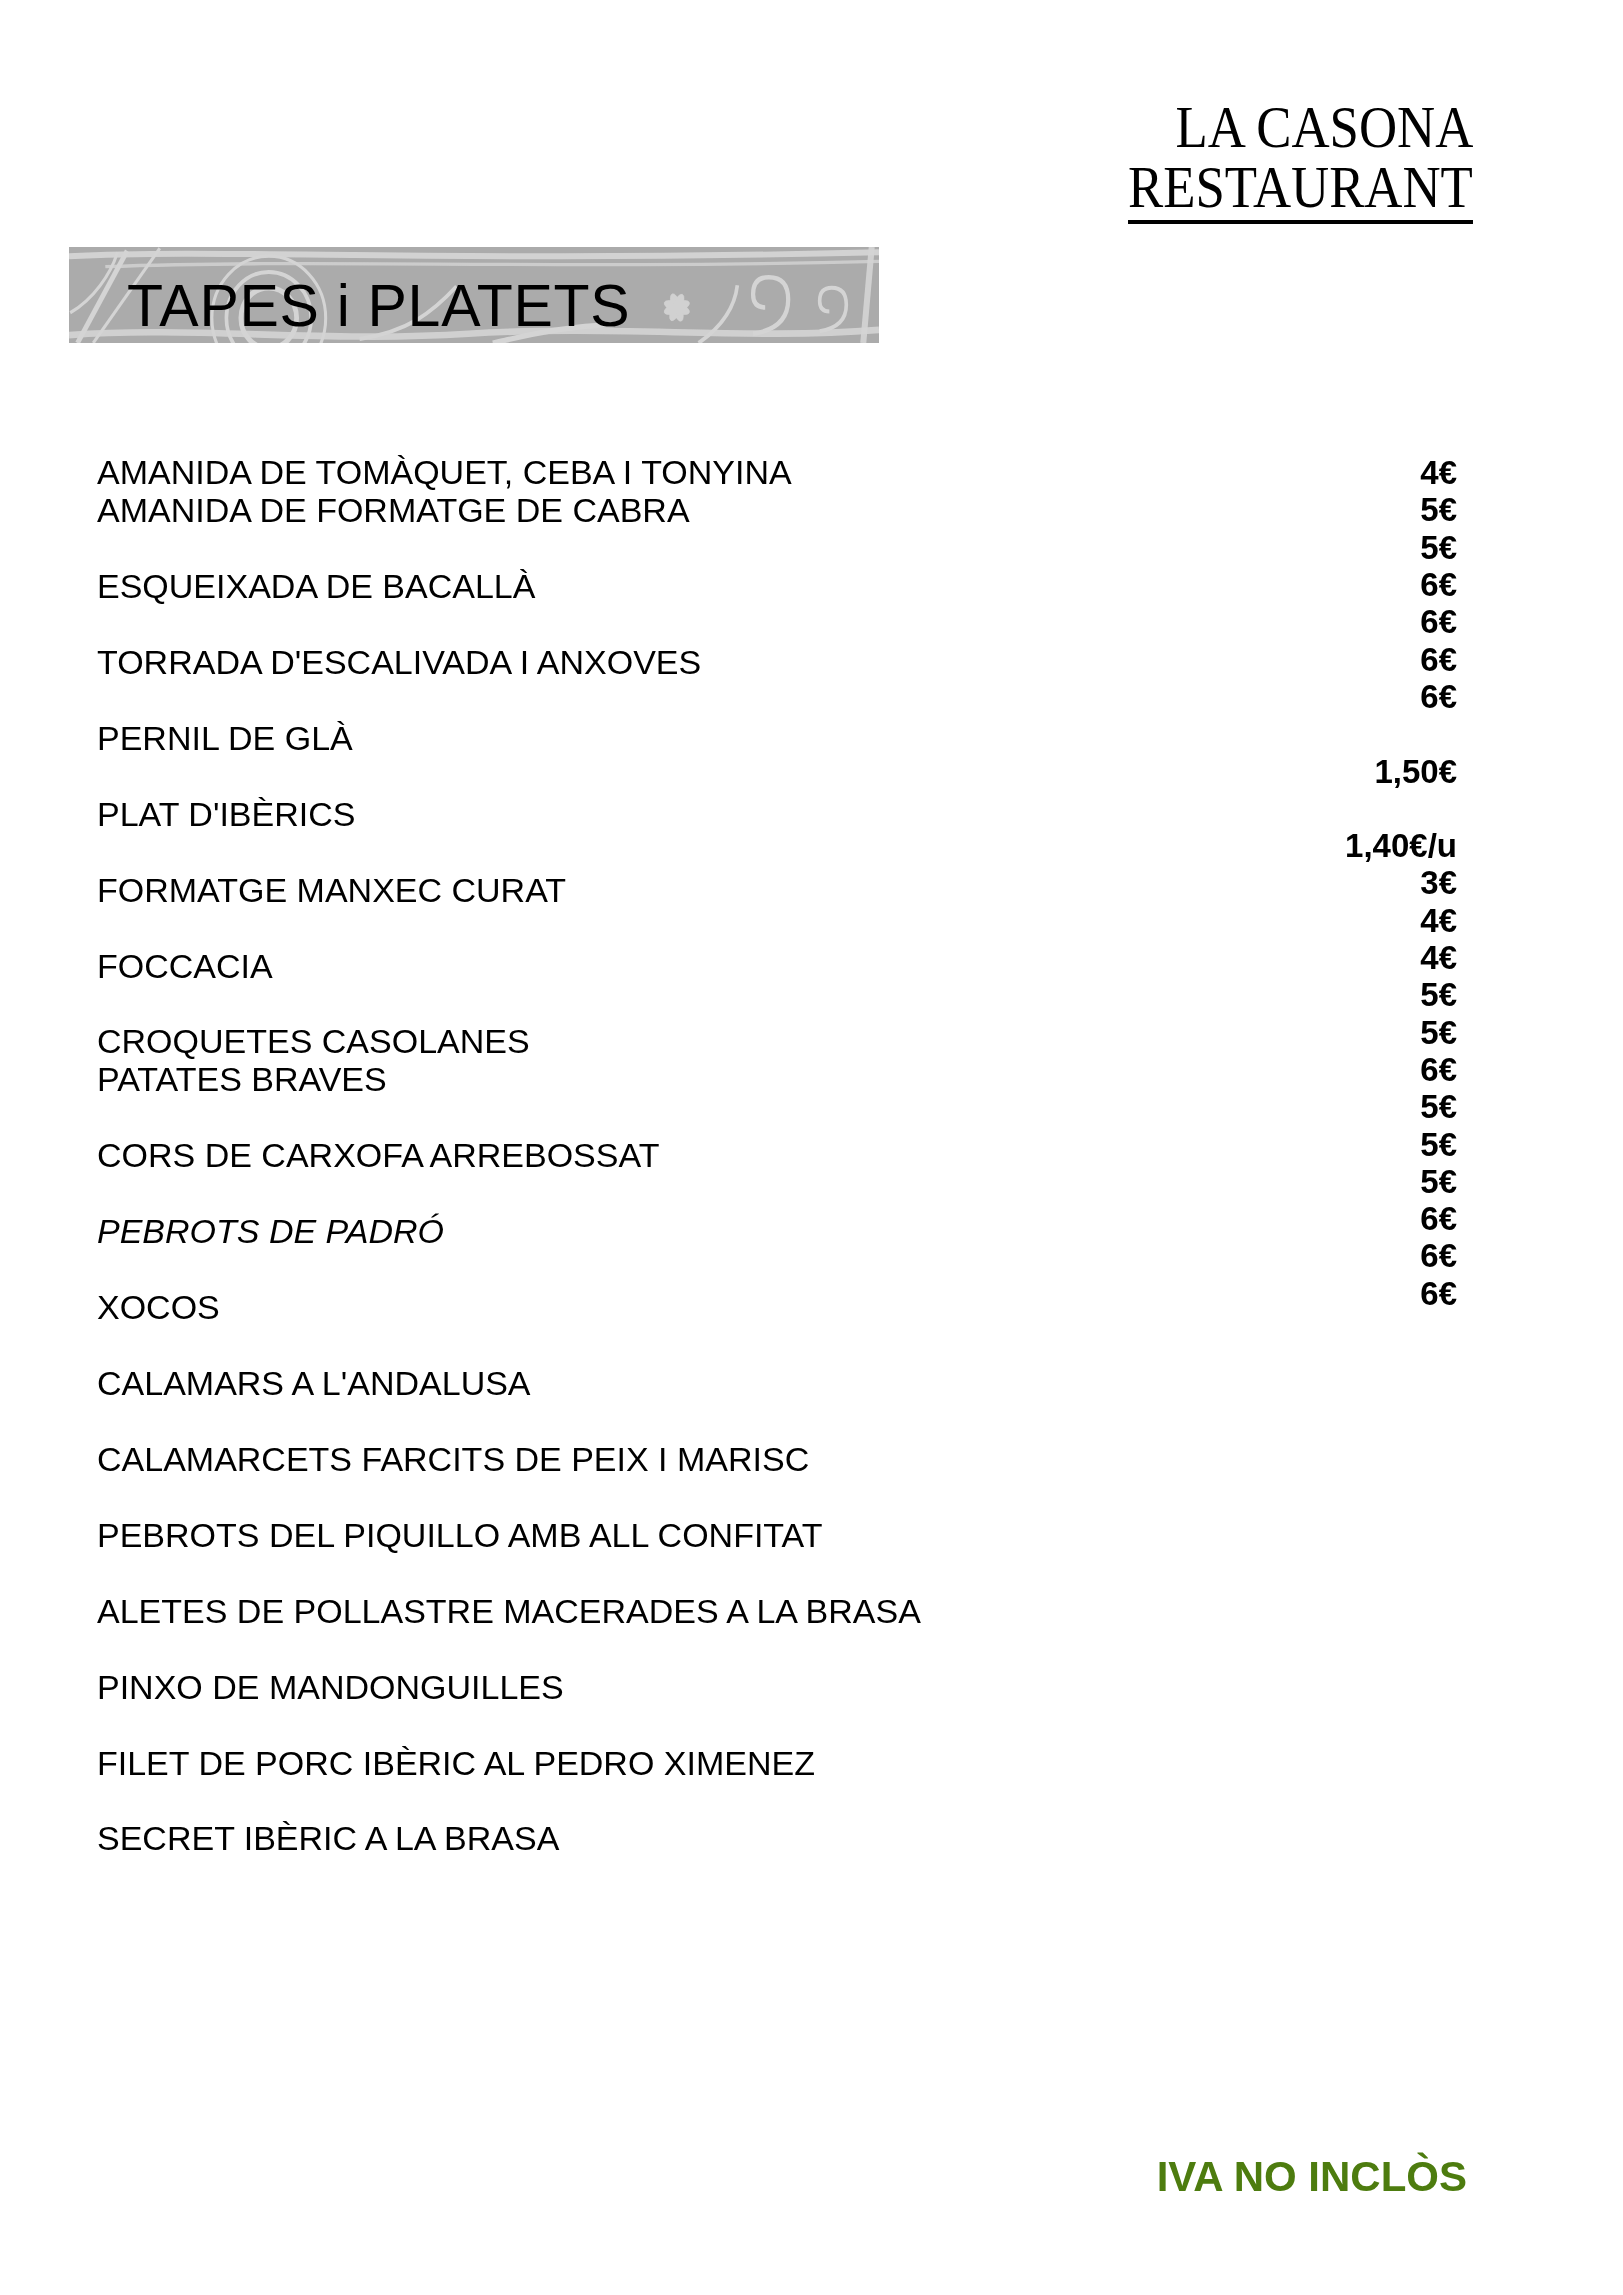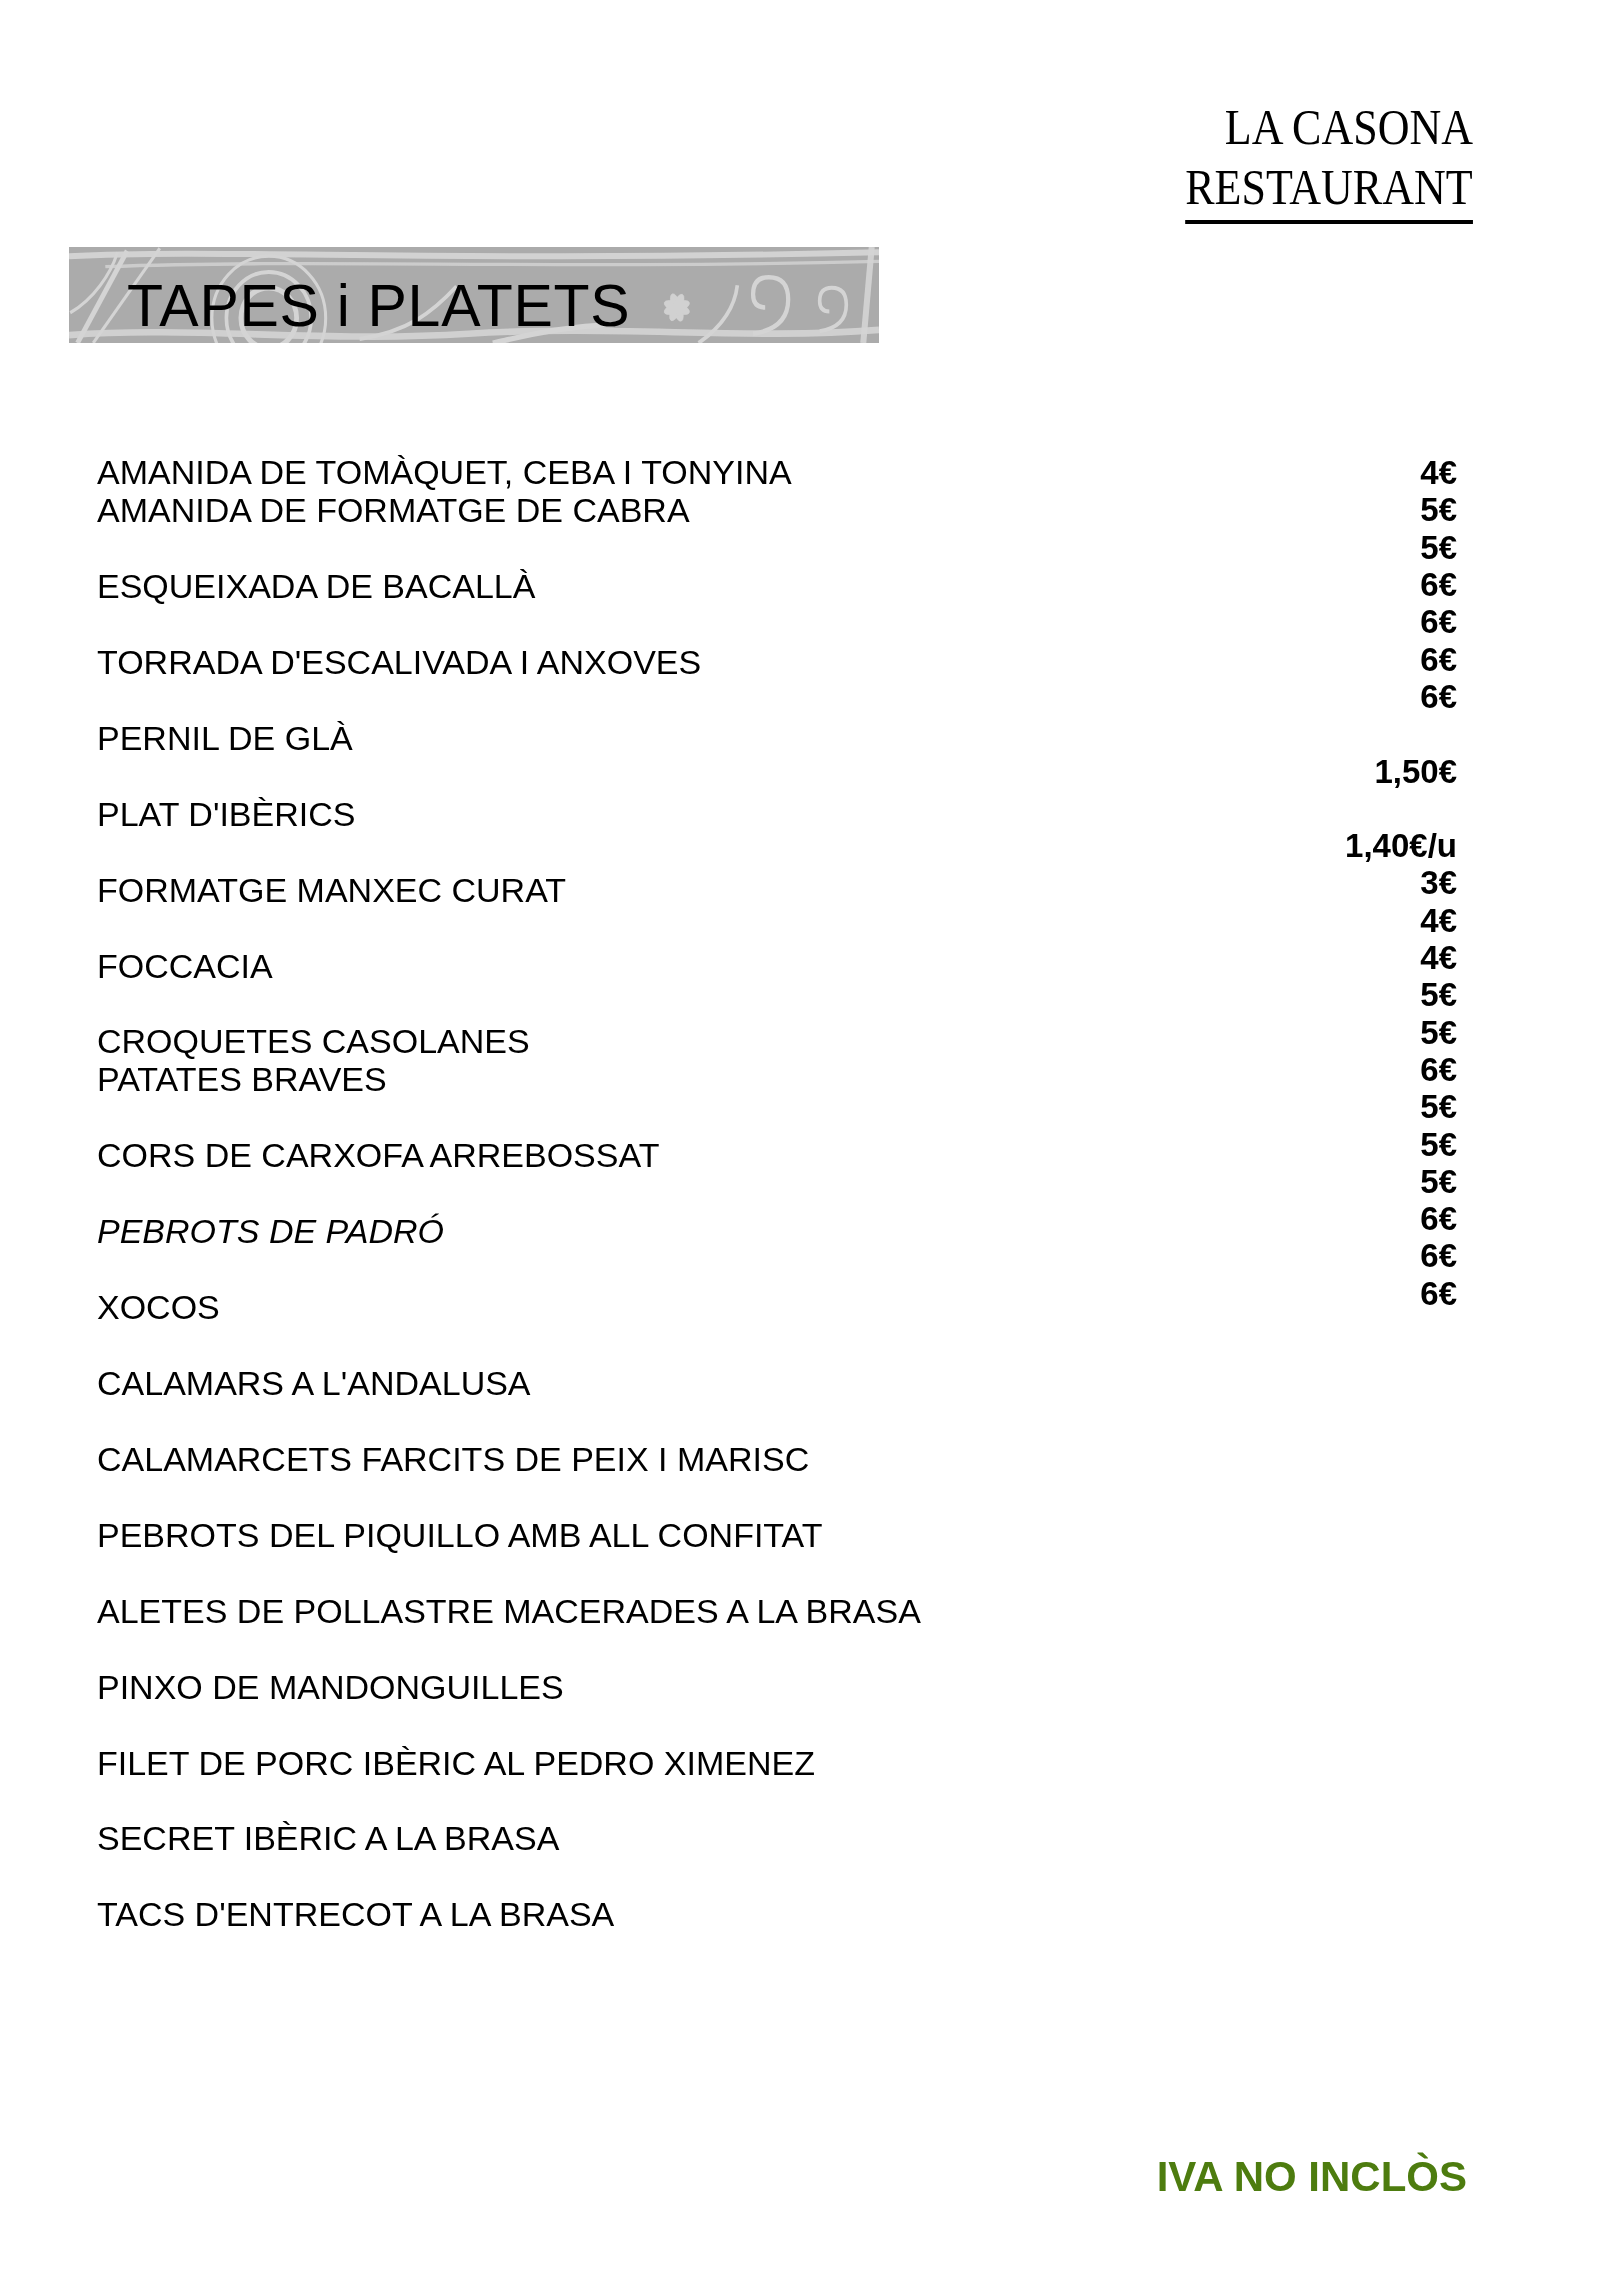--- a/index.html
+++ b/index.html
@@ -13,21 +13,21 @@
   }
 
   
   .header {
     position: absolute;
     top: 97px;
     right: 150px;
     text-align: right;
     font-family: "Liberation Serif", serif;
     line-height: 60px;
-    font-size: 50px;
+    font-size: 60px;
     white-space: nowrap;
   }
   .header .hline { display: block; }
   .header .hline > span {
     display: inline-block;
     transform: scaleX(0.88);
     transform-origin: 100% 50%;
   }
   .header .hline.underlined > span {
     border-bottom: 4.6px solid #000;
@@ -156,21 +156,20 @@
       <div class="menu-item" style="top: 1137px;">CORS DE CARXOFA ARREBOSSAT</div>
       <div class="menu-item" style="top: 1213px; font-style: italic;">PEBROTS DE PADRÓ</div>
       <div class="menu-item" style="top: 1289px;">XOCOS</div>
       <div class="menu-item" style="top: 1365px;">CALAMARS A L'ANDALUSA</div>
       <div class="menu-item" style="top: 1441px;">CALAMARCETS FARCITS DE PEIX I MARISC</div>
       <div class="menu-item" style="top: 1517px;">PEBROTS DEL PIQUILLO AMB ALL CONFITAT</div>
       <div class="menu-item" style="top: 1593px;">ALETES DE POLLASTRE MACERADES A LA BRASA</div>
       <div class="menu-item" style="top: 1669px; text-align: center;">PINXO DE MANDONGUILLES</div>
       <div class="menu-item" style="top: 1745px;">FILET DE PORC IBÈRIC AL PEDRO XIMENEZ</div>
       <div class="menu-item" style="top: 1820px;">SECRET IBÈRIC A LA BRASA</div>
-      <div class="menu-item" style="top: 1896px;">TACS D'ENTRECOT A LA BRASA</div>
       <div class="price" style="top: 454px;">4€</div>
       <div class="price" style="top: 491px;">5€</div>
       <div class="price" style="top: 529px;">5€</div>
       <div class="price" style="top: 566px;">6€</div>
       <div class="price" style="top: 603px;">6€</div>
       <div class="price" style="top: 641px;">6€</div>
       <div class="price" style="top: 678px;">6€</div>
       <div class="price" style="top: 753px;">1,50€</div>
       <div class="price" style="top: 827px; margin-left: 30px;">1,40€/u</div>
       <div class="price" style="top: 864px;">3€</div>

